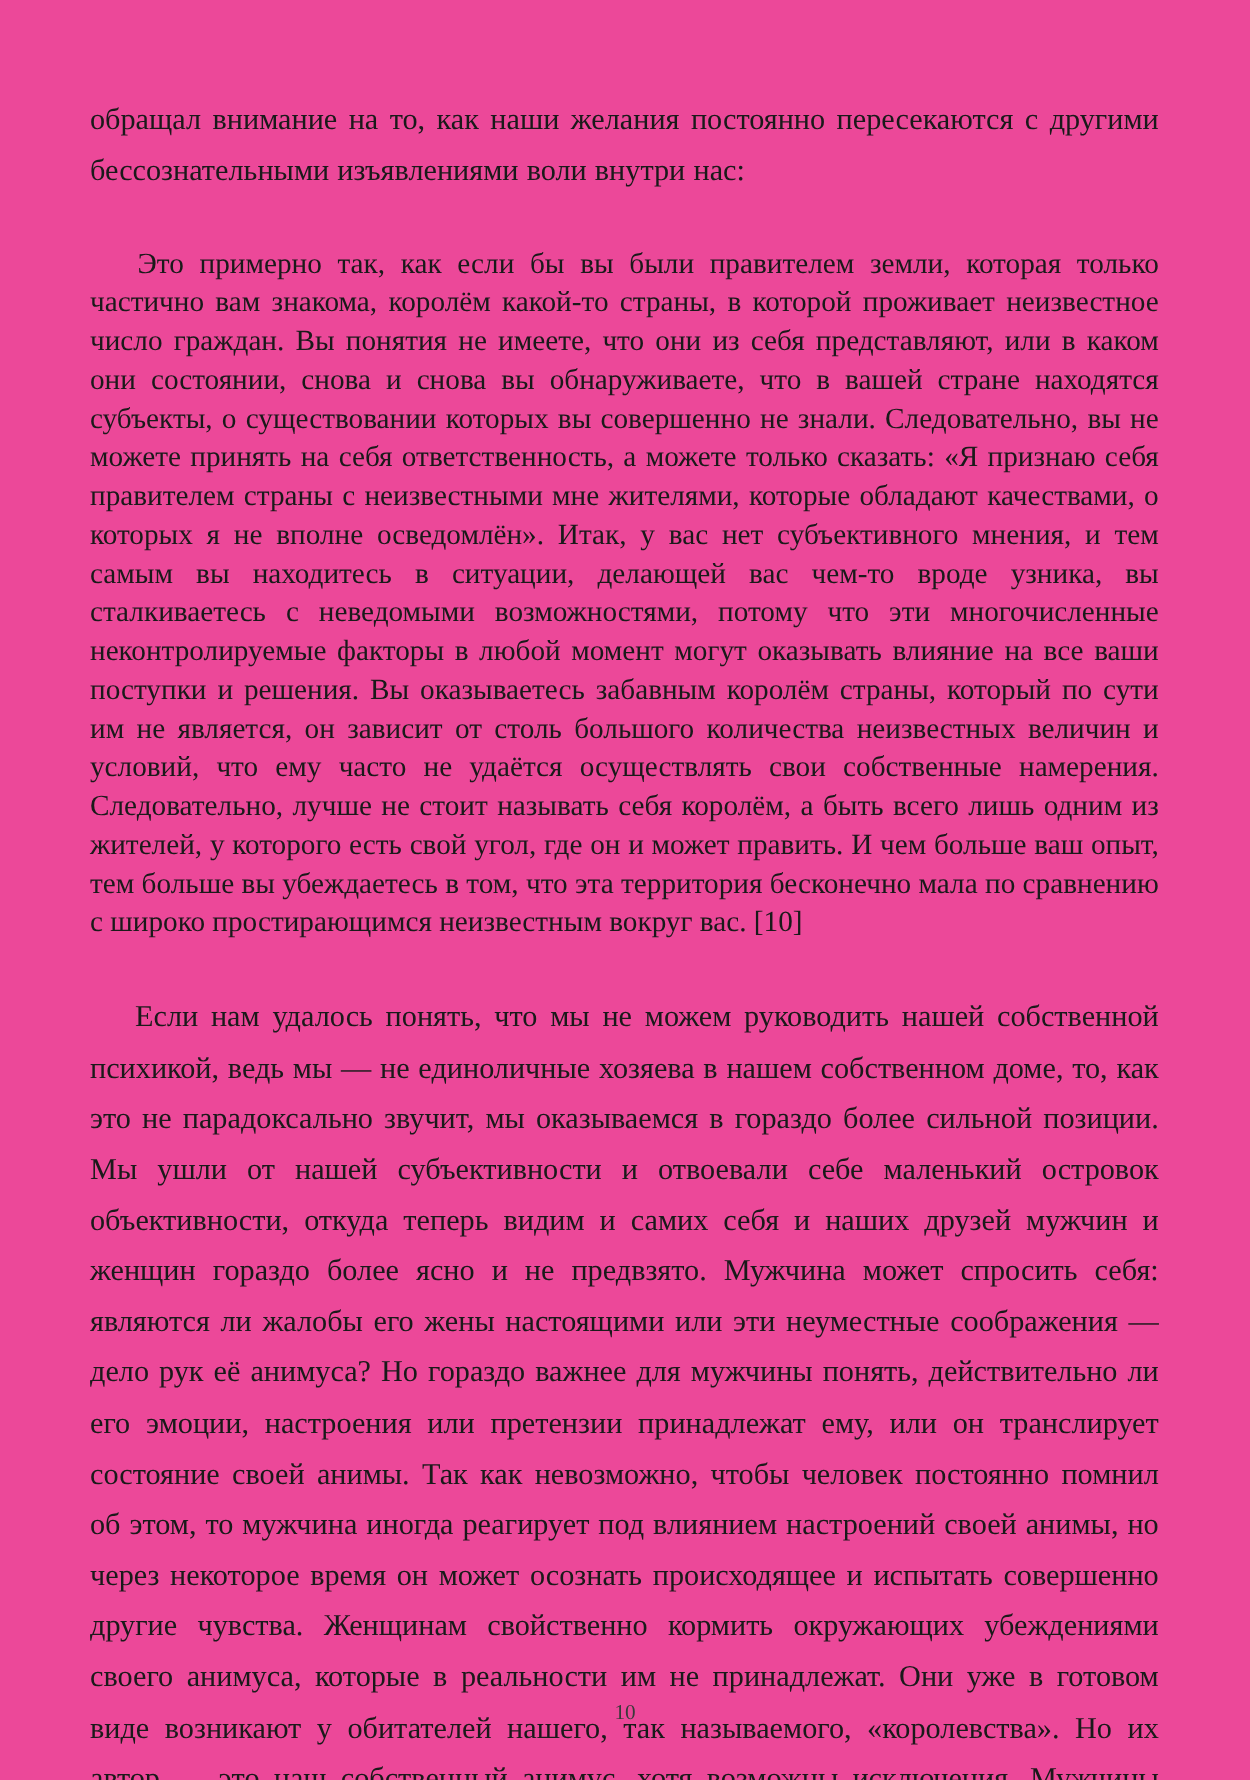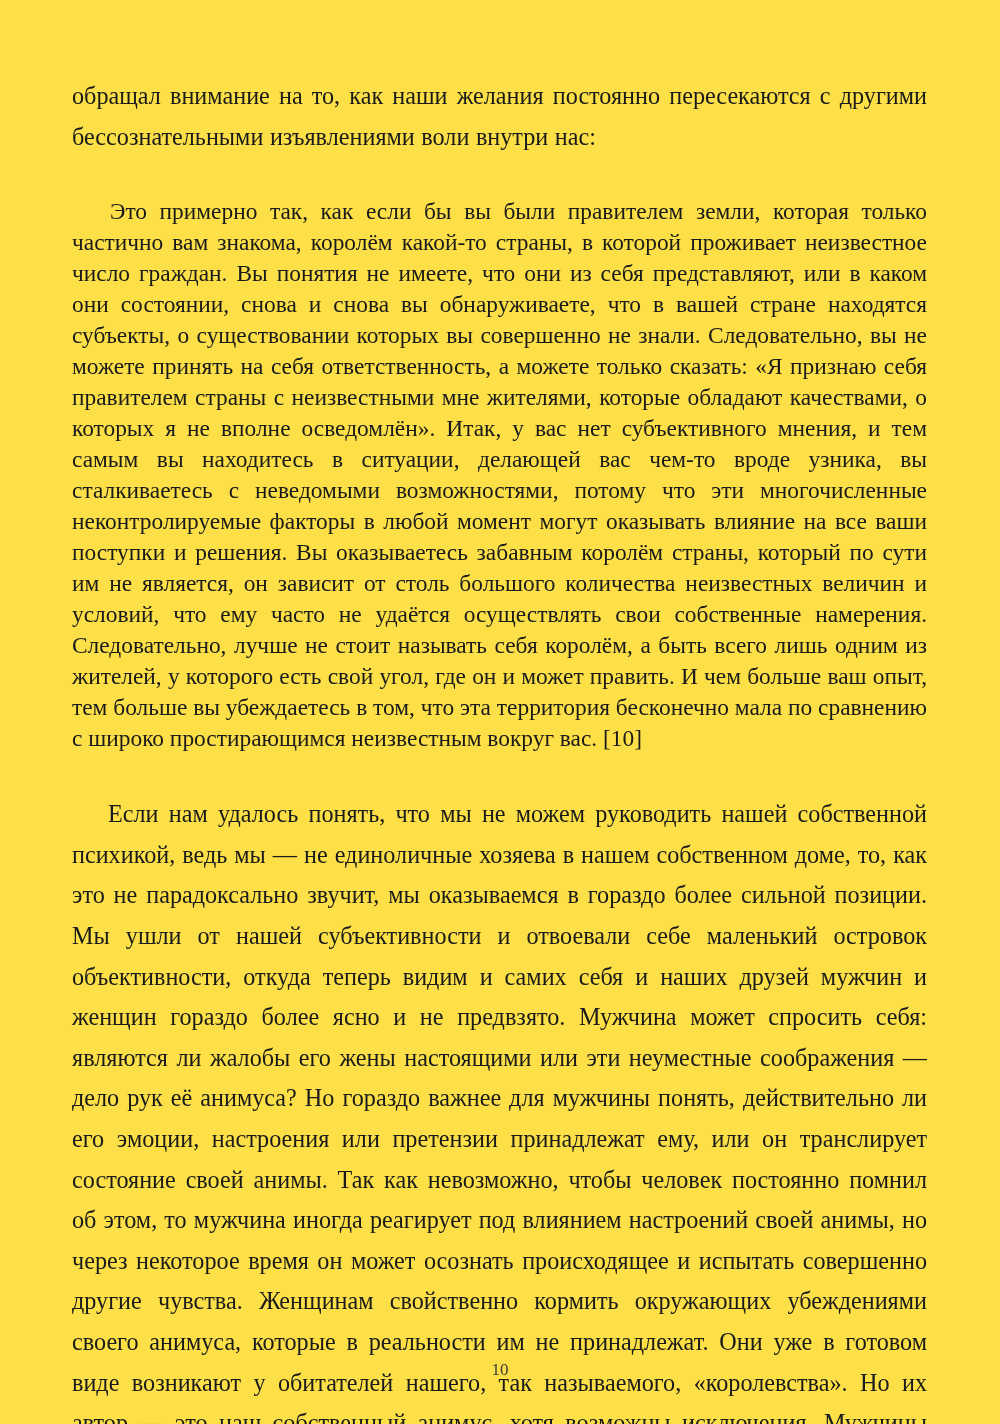--- a/index.html
+++ b/index.html
@@ -5,21 +5,21 @@
 <style>
   html, body {
     margin: 0;
     padding: 0;
     background: #ffffff;
   }
   .page {
     position: relative;
     width: 1000px;
     height: 1424px;
-    background: #fde047;
+    background: #ec4899;
     margin: 0 auto;
     overflow: hidden;
     font-family: "Liberation Serif", "DejaVu Serif", serif;
     color: #1a1a1a;
     -webkit-font-smoothing: antialiased;
   }
 
   .content {
     position: absolute;
     left: 72px;

